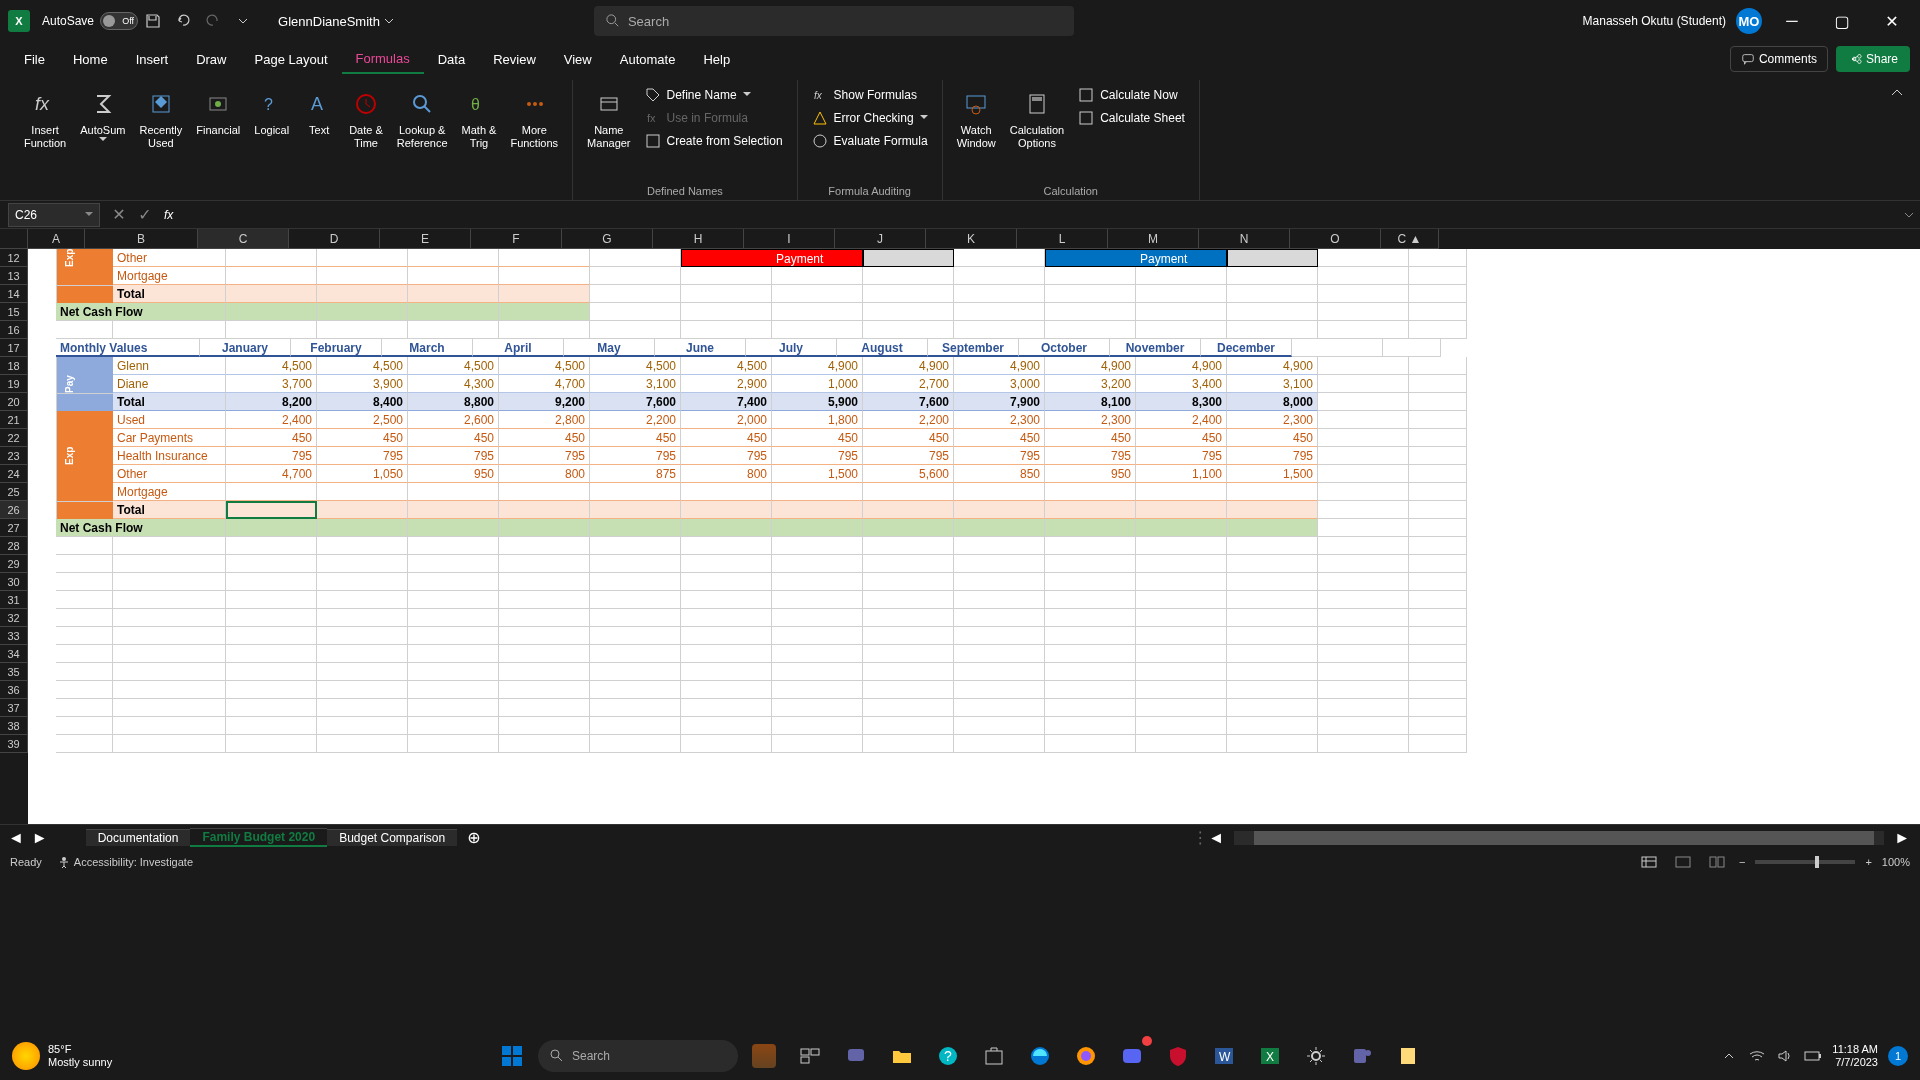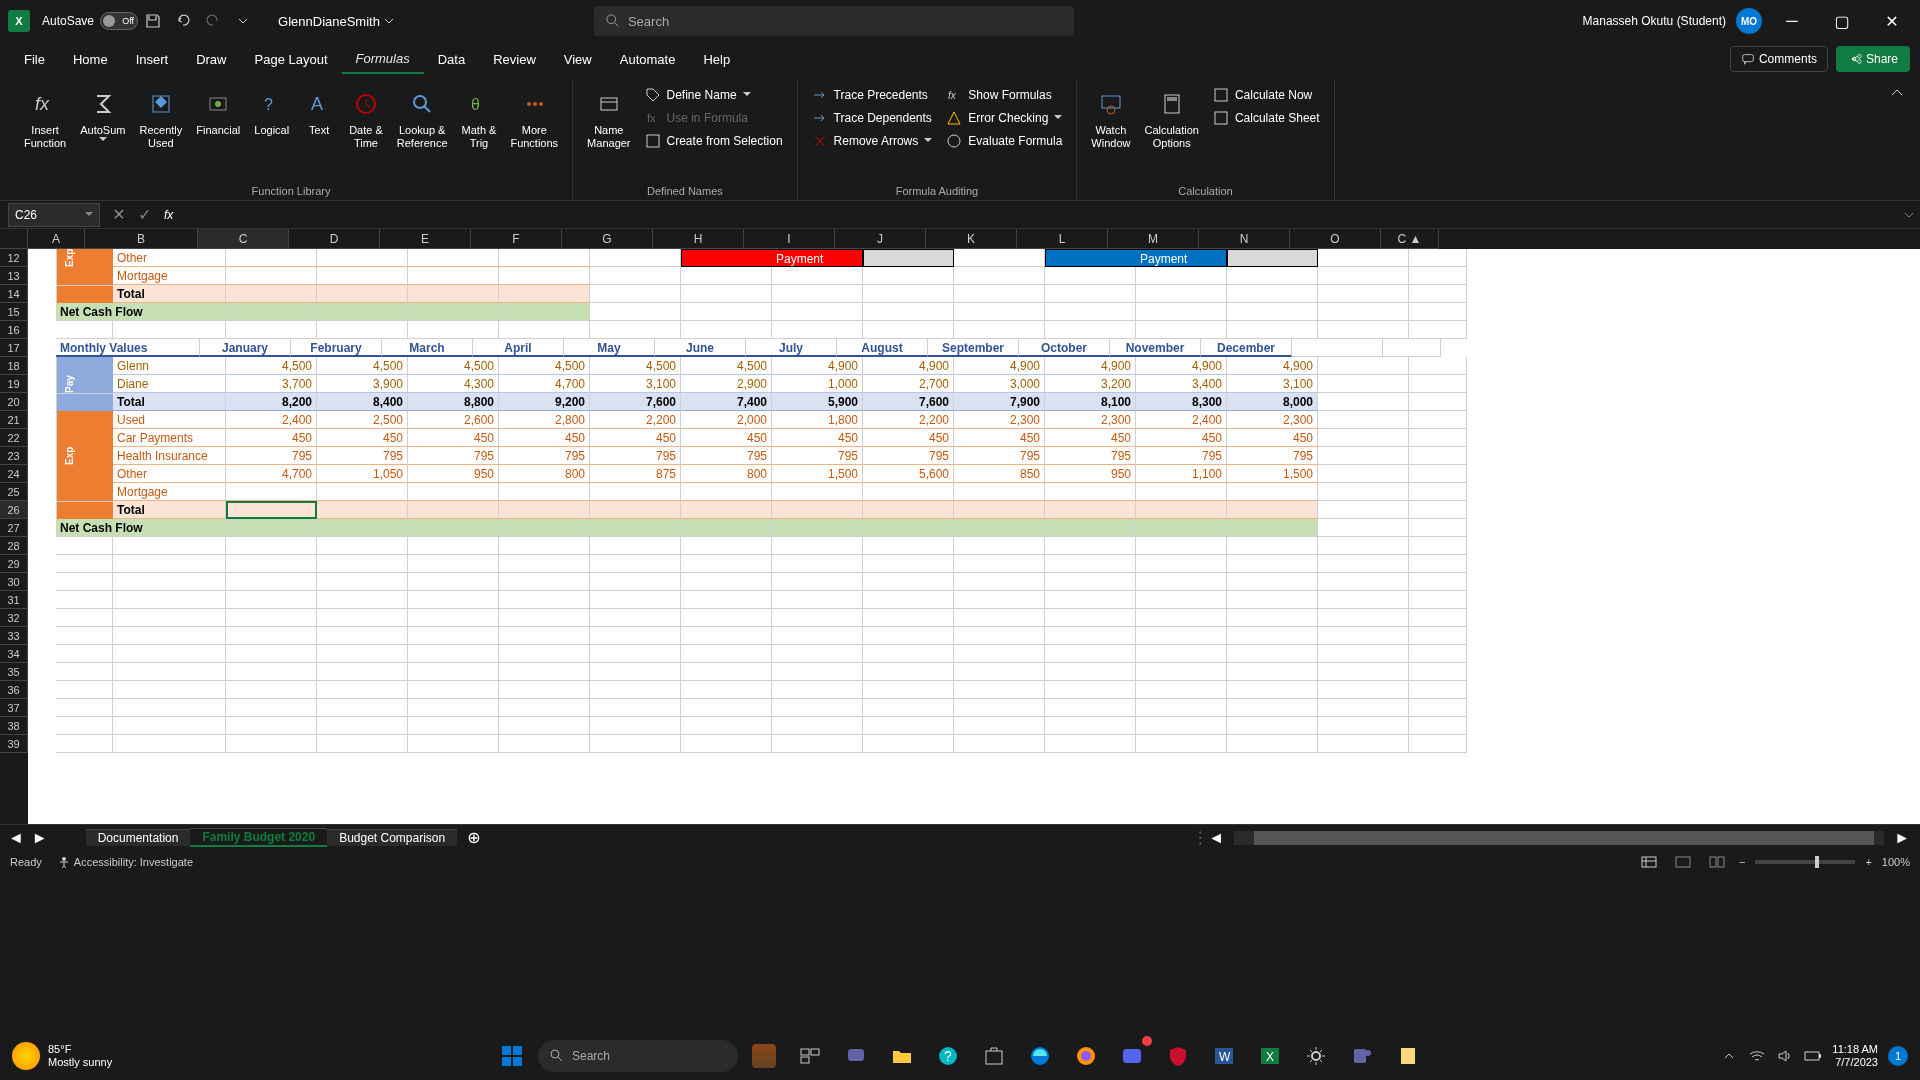--- a/index.html
+++ b/index.html
@@ -9,27 +9,27 @@
 .title-bar { height: 42px; background: #1a1a1a; display: flex; align-items: center; padding: 0 8px; }
 .app-icon { width: 22px; height: 22px; background: #107c41; border-radius: 3px; display: flex; align-items: center; justify-content: center; font-size: 11px; font-weight: bold; margin-right: 12px; }
 .autosave { display: flex; align-items: center; gap: 6px; font-size: 12px; }
 .toggle { width: 38px; height: 18px; background: #333; border: 1px solid #666; border-radius: 10px; position: relative; display: flex; align-items: center; justify-content: flex-end; padding: 0 3px; font-size: 9px; }
 .toggle::before { content: ''; position: absolute; left: 2px; width: 12px; height: 12px; background: #999; border-radius: 50%; }
 .qat-btn { width: 26px; height: 26px; display: flex; align-items: center; justify-content: center; cursor: pointer; margin: 0 2px; }
 .doc-name { margin-left: 20px; font-size: 13px; display: flex; align-items: center; gap: 4px; }
 .search-box { margin-left: 200px; width: 480px; height: 30px; background: #2b2b2b; border-radius: 4px; display: flex; align-items: center; padding: 0 12px; gap: 8px; font-size: 13px; color: #aaa; }
 .title-right { margin-left: auto; display: flex; align-items: center; gap: 10px; }
 .user-name { font-size: 12px; }
-.avatar { width: 26px; height: 26px; background: #0078d4; border-radius: 50%; display: flex; align-items: center; justify-content: center; font-size: 10px; font-weight: bold; }
+.avatar { width: 26px; height: 26px; background: #0078d4; border-radius: 50%; display: flex; align-items: center; justify-content: center; font-size: 13px; font-weight: bold; }
 .win-btn { width: 40px; height: 30px; display: flex; align-items: center; justify-content: center; cursor: pointer; }
 
 
 .ribbon-tabs { height: 34px; background: #1a1a1a; display: flex; align-items: center; padding: 0 10px; gap: 0; }
 .tab { padding: 6px 14px; font-size: 13px; cursor: pointer; }
-.tab.active { border-bottom: 2px solid #107c41; color: #e5e5e5; font-style: italic; }
+.tab.active { border-bottom: 2px solid #107c41; color: #ec4899; }
 .tab-right { margin-left: auto; display: flex; gap: 8px; }
 .comments-btn { padding: 5px 10px; border: 1px solid #444; border-radius: 4px; font-size: 12px; display: flex; align-items: center; gap: 4px; }
 .share-btn { padding: 5px 12px; background: #107c41; border-radius: 4px; font-size: 12px; display: flex; align-items: center; gap: 4px; }
 
 
 .ribbon { height: 125px; background: #1a1a1a; border-bottom: 1px solid #333; display: flex; padding: 4px 10px 0; }
 .ribbon-group { display: flex; flex-direction: column; padding: 0 8px; border-right: 1px solid #333; }
 .group-items { display: flex; gap: 2px; flex: 1; align-items: flex-start; padding-top: 4px; }
 .group-label { font-size: 11px; color: #aaa; text-align: center; padding: 3px 0; }
 .rb-btn { display: flex; flex-direction: column; align-items: center; justify-content: flex-start; padding: 4px 6px; cursor: pointer; min-width: 42px; }
@@ -285,21 +285,20 @@
             <svg width="28" height="28" viewBox="0 0 28 28">
               <circle cx="9" cy="14" r="2" fill="#c55a11"></circle>
               <circle cx="15" cy="14" r="2" fill="#c55a11"></circle>
               <circle cx="21" cy="14" r="2" fill="#c55a11"></circle>
             </svg>
           </div>
           <div class="rb-label" style="white-space:pre-line">More
 Functions</div>
         </div>
     </div>
-    <div class="group-label">Function Library</div>
   </div>
   <div class="ribbon-group">
     <div class="group-items">
       <div class="rb-btn">
           <div class="rb-icon">
             <svg width="28" height="28" viewBox="0 0 28 28">
               <rect x="6" y="8" width="16" height="12" fill="none" stroke="#ccc"></rect>
               <path d="M6 12h16" stroke="#ccc"></path>
             </svg>
           </div>
@@ -327,43 +326,20 @@
               <rect x="2" y="2" width="12" height="12" fill="none" stroke="#ccc"></rect>
             </svg>
             <span>Create from Selection</span>
           </div>
       </div>
     </div>
     <div class="group-label">Defined Names</div>
   </div>
   <div class="ribbon-group">
     <div class="group-items">
-      <div class="rb-small-col">
-        <div class="rb-small">
-            <svg width="16" height="16">
-              <path d="M2 8h10m-3-3l3 3-3 3" fill="none" stroke="#5b9bd5"></path>
-            </svg>
-            <span>Trace Precedents</span>
-          </div>
-        <div class="rb-small">
-            <svg width="16" height="16">
-              <path d="M2 8h10m-3-3l3 3-3 3" fill="none" stroke="#5b9bd5"></path>
-            </svg>
-            <span>Trace Dependents</span>
-          </div>
-        <div class="rb-small">
-            <svg width="16" height="16">
-              <path d="M3 3l10 10M3 13l10-10" stroke="#c00000"></path>
-            </svg>
-            <span>Remove Arrows</span> 
-            <svg width="8" height="6">
-              <path d="M0 0l4 4 4-4" fill="#ccc"></path>
-            </svg>
-          </div>
-      </div>
       <div class="rb-small-col">
         <div class="rb-small">
             <svg width="16" height="16">
               <text x="2" y="12" font-size="10" font-style="italic" fill="#ccc">fx</text>
             </svg>
             <span>Show Formulas</span>
           </div>
         <div class="rb-small">
             <svg width="16" height="16">
               <path d="M8 2l6 12H2z" fill="none" stroke="#ffc000"></path>

